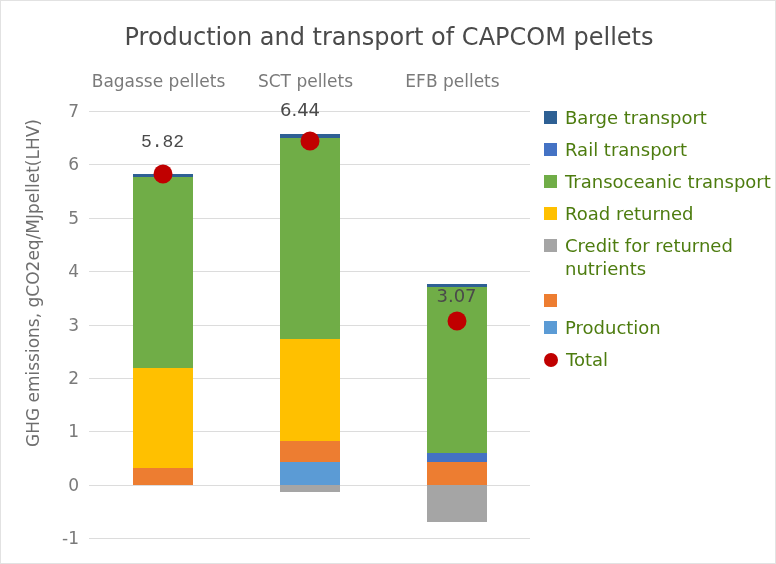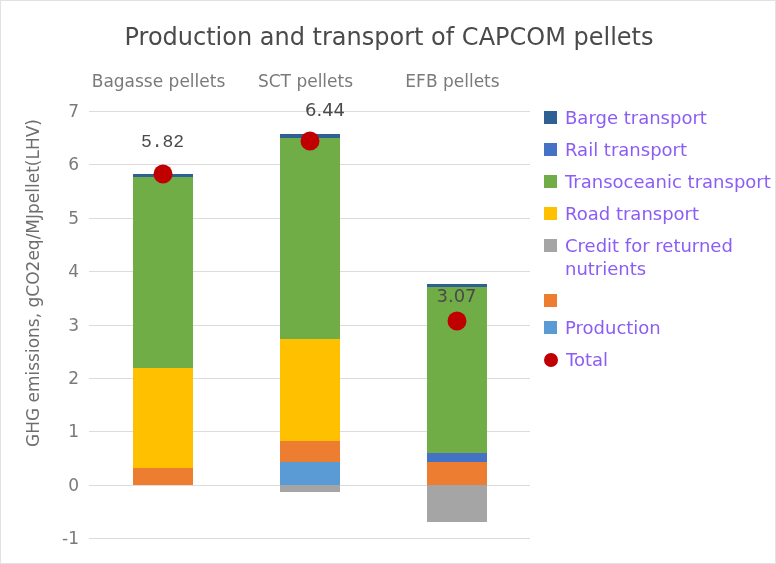--- a/index.html
+++ b/index.html
@@ -121,21 +121,21 @@
     margin-right: 8px;
   }
   .legend-swatch.dot {
     border-radius: 50%;
     width: 14px;
     height: 14px;
     flex: 0 0 14px;
   }
   .legend-label {
     font-size: 18px;
-    color: #8b5cf6;
+    color: #4d7c0f;
     line-height: 1.28;
   }
 </style>
 </head>
 <body>
 
 <div id="chart-frame">
 
   <div id="chart-title">Production and transport of CAPCOM pellets</div>
 
@@ -189,42 +189,42 @@
           <div class="seg" style="background: rgb(68, 114, 196); top: 341.6px; height: 9.6075px;"></div>
           <div class="seg" style="background: rgb(112, 173, 71); top: 176.137px; height: 165.463px;"></div>
           <div class="seg" style="background: rgb(46, 96, 148); top: 172.935px; height: 3.2025px;"></div>
           <div class="seg" style="background: rgb(165, 165, 165); top: 373.625px; height: 37.3625px;"></div>
         </div>
       </div>
     <div id="markers">
         <div class="total-dot" style="background: rgb(192, 0, 0); left: 73.5px; top: 62.9825px;"></div>
         <div class="total-label" style="left: 73.5px; top: 20.9825px; font-family: Liberation Mono, monospace;">5.82</div>
         <div class="total-dot" style="background: rgb(192, 0, 0); left: 220.5px; top: 29.89px;"></div>
-        <div class="total-label" style="left: 236px; top: -12.11px; text-align: right;">6.44</div>
+        <div class="total-label" style="left: 211px; top: -12.11px; text-align: right;">6.44</div>
         <div class="total-dot" style="background: rgb(192, 0, 0); left: 367.5px; top: 209.764px;"></div>
         <div class="total-label" style="left: 367.5px; top: 173.764px;">3.07</div>
       </div>
   </div>
 
   <div id="legend">
       <div class="legend-item">
         <span class="legend-swatch" style="background: rgb(46, 96, 148);"></span>
         <span class="legend-label">Barge transport</span>
       </div>
       <div class="legend-item">
         <span class="legend-swatch" style="background: rgb(68, 114, 196);"></span>
         <span class="legend-label">Rail transport</span>
       </div>
       <div class="legend-item">
         <span class="legend-swatch" style="background: rgb(112, 173, 71);"></span>
         <span class="legend-label">Transoceanic transport</span>
       </div>
       <div class="legend-item">
         <span class="legend-swatch" style="background: rgb(255, 192, 0);"></span>
-        <span class="legend-label">Road transport</span>
+        <span class="legend-label">Road returned</span>
       </div>
       <div class="legend-item">
         <span class="legend-swatch" style="background: rgb(165, 165, 165);"></span>
         <span class="legend-label">Credit for returned nutrients</span>
       </div>
       <div class="legend-item">
         <span class="legend-swatch" style="background: rgb(237, 125, 49);"></span>
       </div>
       <div class="legend-item">
         <span class="legend-swatch" style="background: rgb(91, 155, 213);"></span>

